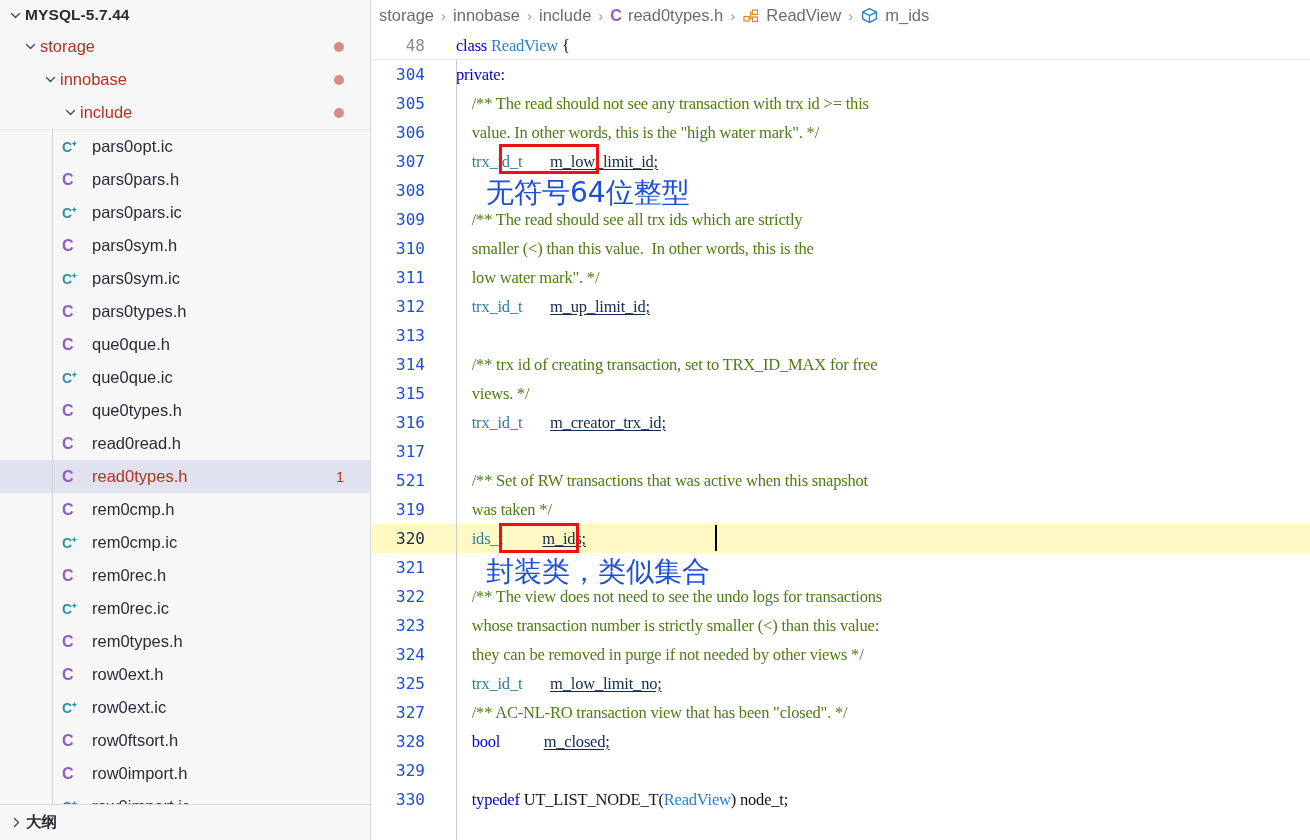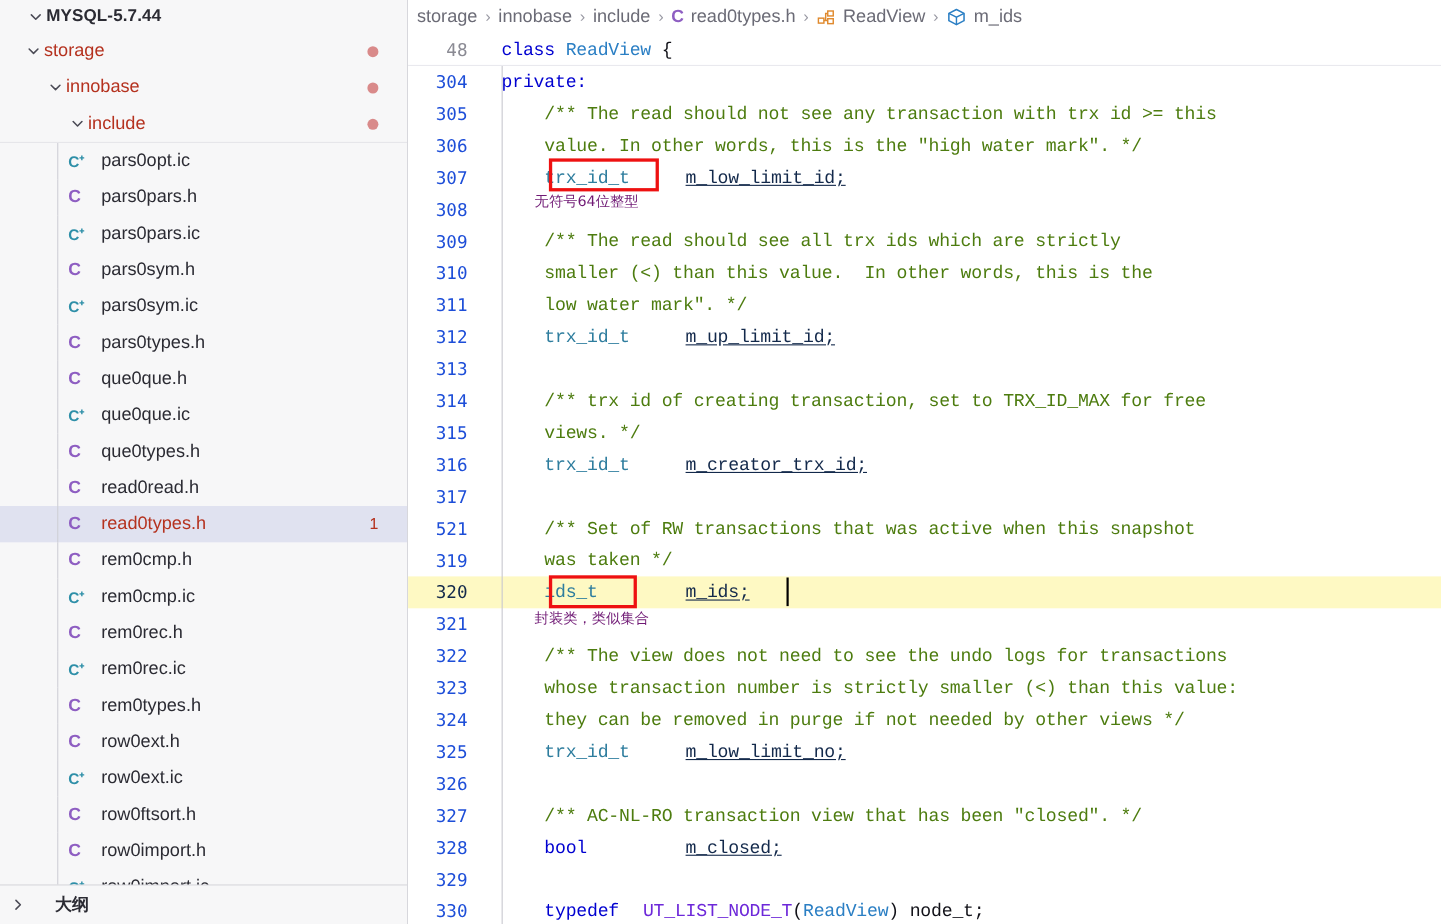--- a/index.html
+++ b/index.html
@@ -15,21 +15,21 @@
   #sidebar {
     width: 371px; height: 840px;
     background: #f7f7f8;
     border-right: 1px solid #d7d7dc;
     display: flex; flex-direction: column;
     position: relative;
   }
   .tree-root {
     height: 30px; min-height: 30px;
     display: flex; align-items: center;
-    padding-left: 22px;
+    padding-left: 5px;
     font-size: 15.5px; font-weight: bold;
     color: #2b2b33;
     letter-spacing: 0.1px;
   }
   .chev {
     width: 20px; min-width: 20px; height: 18px;
     display: inline-flex; align-items: center; justify-content: center;
     color: #4a4a55;
   }
   .chev svg { display:block; }
@@ -89,21 +89,20 @@
   }
 
   .outline-bar {
     height: 36px; min-height: 36px;
     display: flex; align-items: center;
     padding-left: 6px;
     border-top: 1px solid #d7d7dc;
     background: #f7f7f8;
     font-size: 15.5px; font-weight: bold;
     color: #2b2b33;
-    gap: 24px;
   }
 
   
   #editor { flex: 1 1 auto; height: 840px; position: relative; background: #ffffff; }
 
   .breadcrumb {
     height: 31px;
     display: flex; align-items: center;
     padding-left: 8px;
     font-size: 16.5px; color: #6b6b76;
@@ -136,54 +135,54 @@
     width: 70px; min-width: 70px;
     text-align: right; padding-right: 16px;
     font-family: "DejaVu Sans Mono", monospace;
     font-size: 16px; color: #1d4ed8;
     line-height: 29px;
   }
   .cline.active .lnum { color: #13294b; }
   .sticky .lnum { color: #8a8a93; }
   .gutter-gap { width: 15px; min-width: 15px; }
   .ctext {
-    font-family: Liberation Mono, monospace;
+    font-family: Liberation Serif, serif;
     font-size: 16.5px;
     line-height: 29px;
     letter-spacing: -0.2px;
     color: #111118;
   }
   .kw   { color: #0000d0; }
   .cmt  { color: #4d7c0f; }
   .typ  { color: #2e7d9e; }
   .idn  { color: #13294b; text-decoration: underline; text-underline-offset: 2px; margin-left: 12px; }
   .cls  { color: #2b7fc4; }
-  .fn   { color: #6d28d9; margin-left: 12px; }
+  .fn   { color: #0f172a; }
   .plain{ color: #111118; }
 
   
   #indent-guide {
     position: absolute;
     left: 85px; top: 0; bottom: 0;
     width: 1px; background: #c8c8cf;
     z-index: 1;
   }
 
   
   .redbox {
     position: absolute;
     border: 3px solid #ee1111;
     pointer-events: none;
     z-index: 8;
   }
   .redtext {
     position: absolute;
-    color: #701a75;
+    color: #1d4ed8;
     font-family: "DejaVu Sans", sans-serif;
-    font-size: 13px;
+    font-size: 28px;
     font-weight: 500;
     white-space: nowrap;
     z-index: 9;
   }
   .caret {
     position: absolute;
     width: 2px; background: #000000;
     z-index: 7;
   }
 </style>
@@ -398,21 +397,20 @@
           <div class="cline"><span class="lnum">316</span><span class="gutter-gap"></span><span class="ctext">    <span class="typ">trx_id_t</span>    <span class="idn">m_creator_trx_id;</span></span></div>
           <div class="cline"><span class="lnum">317</span><span class="gutter-gap"></span><span class="ctext"></span></div>
           <div class="cline"><span class="lnum">521</span><span class="gutter-gap"></span><span class="ctext"><span class="cmt">    /** Set of RW transactions that was active when this snapshot</span></span></div>
           <div class="cline"><span class="lnum">319</span><span class="gutter-gap"></span><span class="ctext"><span class="cmt">    was taken */</span></span></div>
           <div class="cline active"><span class="lnum">320</span><span class="gutter-gap"></span><span class="ctext">    <span class="typ">ids_t</span>       <span class="idn">m_ids;</span></span></div>
           <div class="cline"><span class="lnum">321</span><span class="gutter-gap"></span><span class="ctext"></span></div>
           <div class="cline"><span class="lnum">322</span><span class="gutter-gap"></span><span class="ctext"><span class="cmt">    /** The view does not need to see the undo logs for transactions</span></span></div>
           <div class="cline"><span class="lnum">323</span><span class="gutter-gap"></span><span class="ctext"><span class="cmt">    whose transaction number is strictly smaller (&lt;) than this value:</span></span></div>
           <div class="cline"><span class="lnum">324</span><span class="gutter-gap"></span><span class="ctext"><span class="cmt">    they can be removed in purge if not needed by other views */</span></span></div>
           <div class="cline"><span class="lnum">325</span><span class="gutter-gap"></span><span class="ctext">    <span class="typ">trx_id_t</span>    <span class="idn">m_low_limit_no;</span></span></div>
-          <div class="cline"><span class="lnum">326</span><span class="gutter-gap"></span><span class="ctext"></span></div>
           <div class="cline"><span class="lnum">327</span><span class="gutter-gap"></span><span class="ctext"><span class="cmt">    /** AC-NL-RO transaction view that has been "closed". */</span></span></div>
           <div class="cline"><span class="lnum">328</span><span class="gutter-gap"></span><span class="ctext">    <span class="kw">bool</span>        <span class="idn">m_closed;</span></span></div>
           <div class="cline"><span class="lnum">329</span><span class="gutter-gap"></span><span class="ctext"></span></div>
           <div class="cline"><span class="lnum">330</span><span class="gutter-gap"></span><span class="ctext">    <span class="kw">typedef</span> <span class="fn">UT_LIST_NODE_T</span><span class="plain">(</span><span class="cls">ReadView</span><span class="plain">) </span><span class="plain">node_t;</span></span></div>
         </div>
 
       <div class="redbox" style="left:128px; top:84px; width:100px; height:30px;"></div>
       <div class="redtext" style="left:115px; top:114px;">无符号64位整型</div>
 
       <div class="redbox" style="left:128px; top:463px; width:80px; height:30px;"></div>

